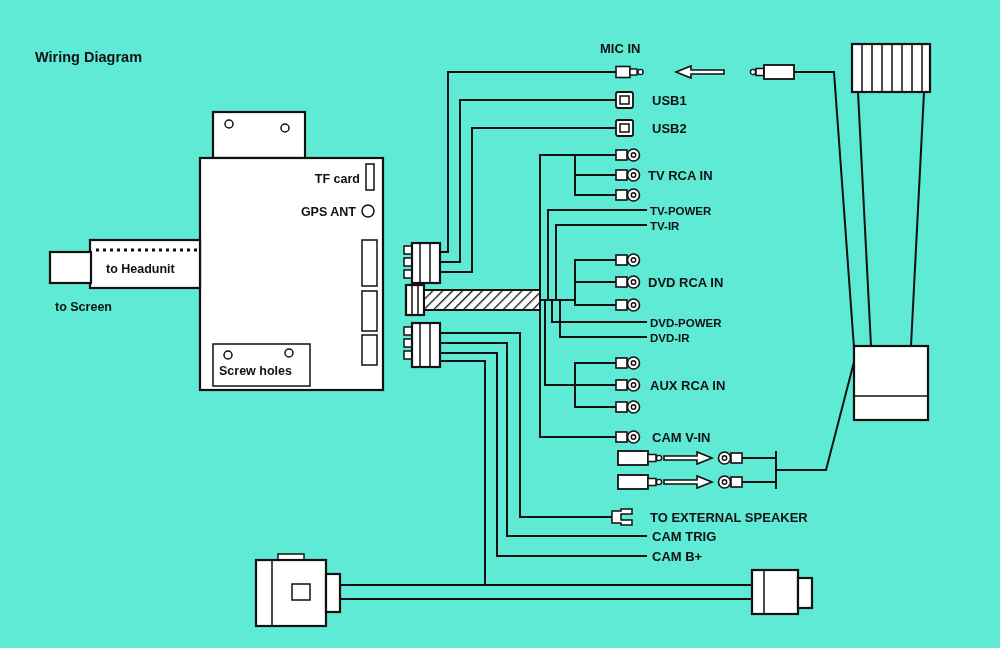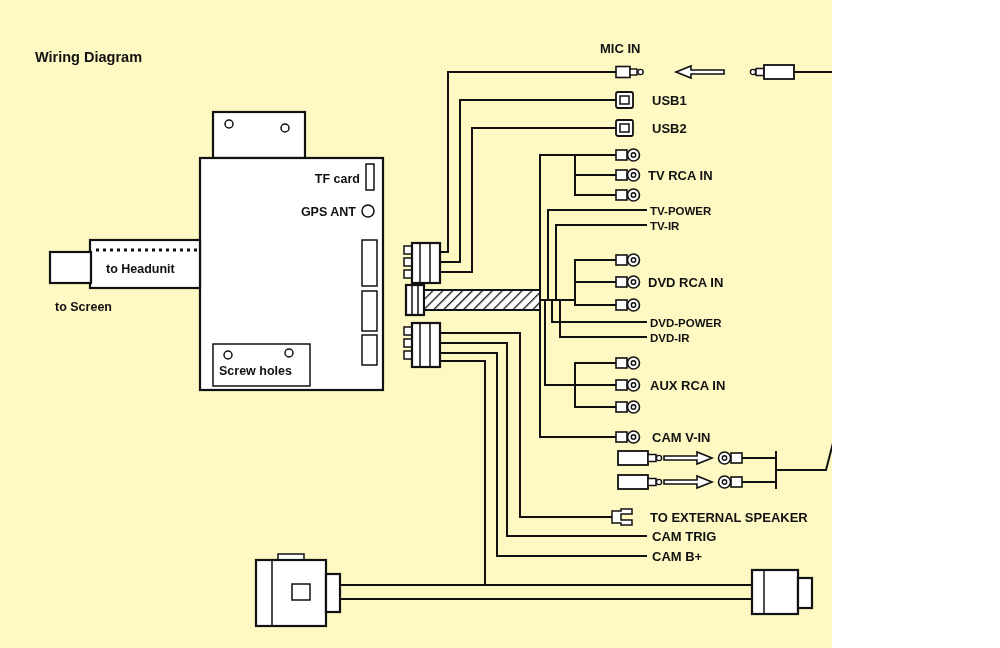--- a/index.html
+++ b/index.html
@@ -1,16 +1,16 @@
 <!DOCTYPE html>
 <html><head>
 <meta charset="utf-8">
 <style>
   html,body{margin:0;padding:0;background:#fff;}
-  .canvas{position:relative;width:832px;height:648px;background:#fef9c3;overflow:hidden;}
+  .canvas{position:relative;width:1000px;height:648px;background:#5eead4;overflow:hidden;}
   svg{display:block;}
   text{font-family:"Liberation Sans",sans-serif;font-weight:700;fill:#111;}
   .title{font-size:14.5px;}
   .lbl{font-size:13px;}
   .lbl-sm{font-size:11.5px;}
   .lbl-box{font-size:12.5px;}
   .wire{fill:none;stroke:#111;stroke-width:2;stroke-linecap:square;}
   .shape{fill:#fff;stroke:#111;stroke-width:2.2;}
   .shape-thin{fill:#fff;stroke:#111;stroke-width:1.5;}
   .inner{fill:none;stroke:#111;stroke-width:1.5;}

